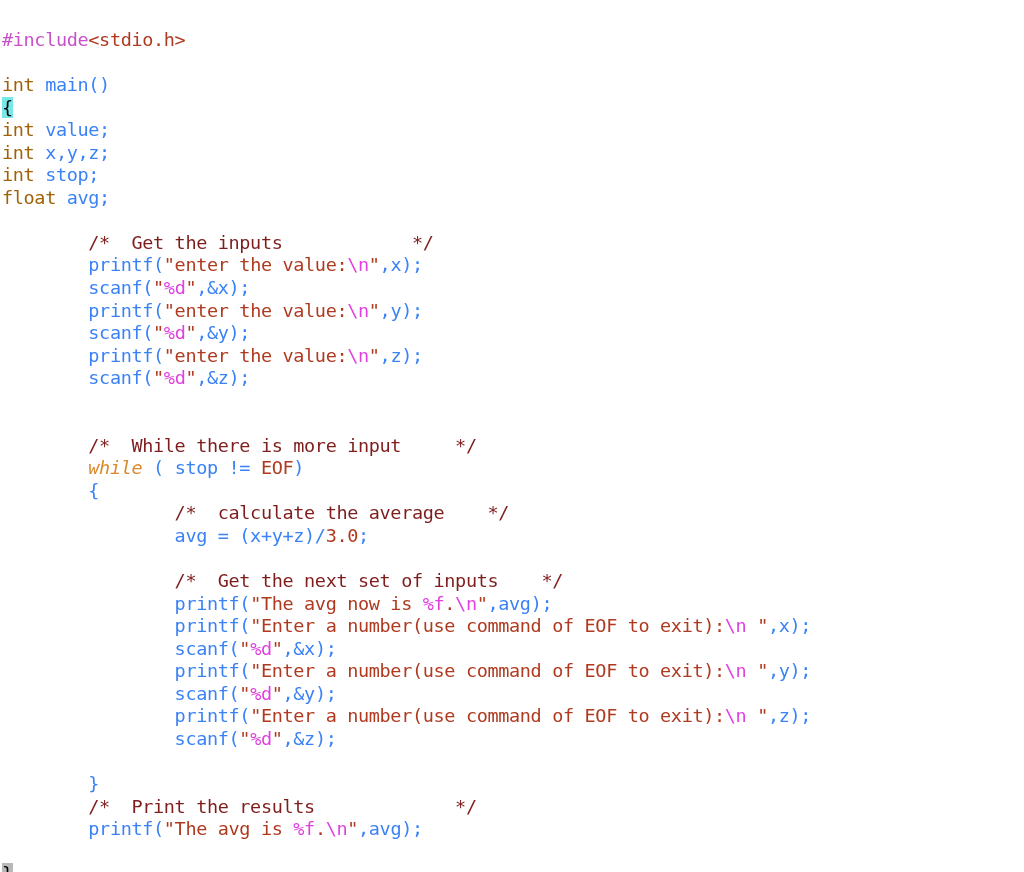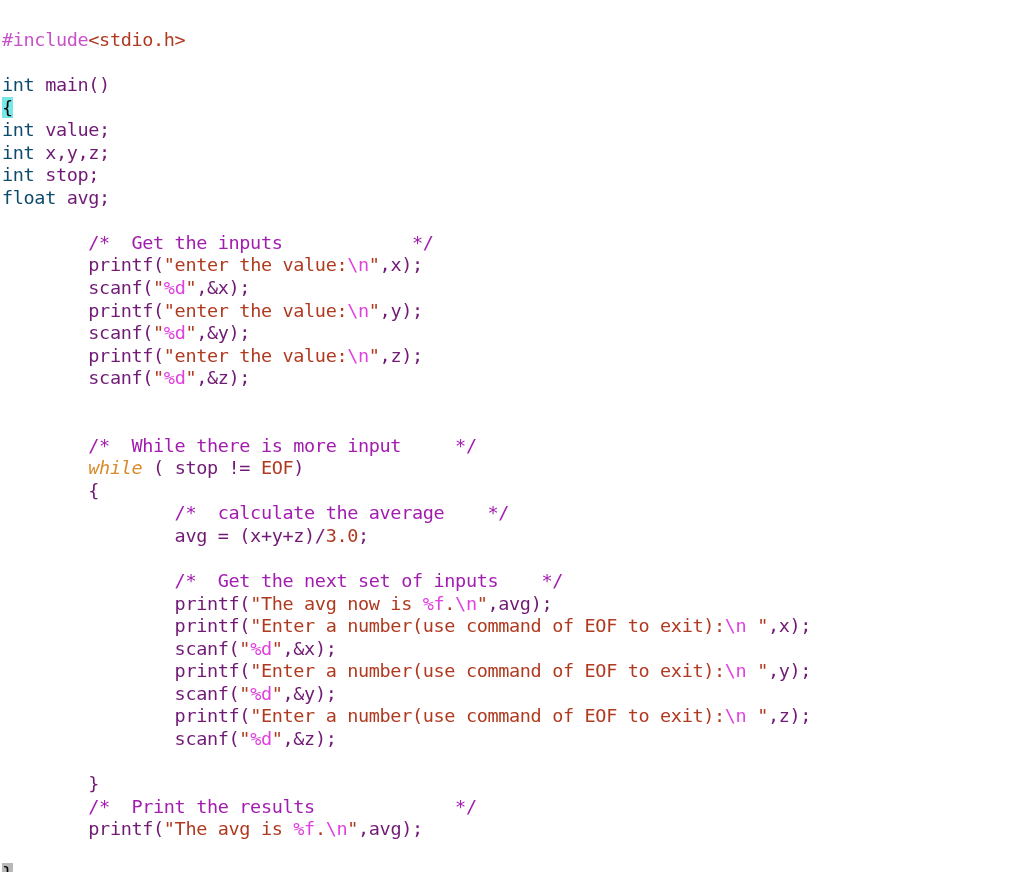--- a/index.html
+++ b/index.html
@@ -31,26 +31,26 @@
     letter-spacing: -0.35px;
     -webkit-font-smoothing: antialiased;
   }
   .line {
     height: 22.55px;
     white-space: pre;
   }
   
   .pp        { color: #c850c8; }  
   .hdr       { color: #b03a20; }  
-  .type      { color: #0c4a6e; }  
+  .type      { color: #a16207; }  
   .kw        { color: #d98a2b; font-style: italic; }  
-  .com       { color: #a21caf; text-align: right; }  
+  .com       { color: #7f1d1d; text-align: right; }  
   .str       { color: #b03a20; }  
   .fmt       { color: #e040e0; }  
-  .plain     { color: #701a75; }  
+  .plain     { color: #3b82f6; }  
   .brace-open  { background: #76e8e8; color: #000000; }
   .brace-close { background: #b8b8b8; color: #000000; }
 </style>
 </head>
 <body>
 
 <div id="editor">
   <pre class="code"><div class="line"><span class="pp">#include</span><span class="hdr">&lt;stdio.h&gt;</span></div><div class="line">​</div><div class="line"><span class="type">int</span><span class="plain"> main()</span></div><div class="line"><span class="brace-open">{</span></div><div class="line"><span class="type">int</span><span class="plain"> value;</span></div><div class="line"><span class="type">int</span><span class="plain"> x,y,z;</span></div><div class="line"><span class="type">int</span><span class="plain"> stop;</span></div><div class="line"><span class="type">float</span><span class="plain"> avg;</span></div><div class="line">​</div><div class="line"><span class="com">        /*  Get the inputs            */</span></div><div class="line"><span class="plain">        printf(</span><span class="str">"enter the value:</span><span class="fmt">\n</span><span class="str">"</span><span class="plain">,x);</span></div><div class="line"><span class="plain">        scanf(</span><span class="str">"</span><span class="fmt">%d</span><span class="str">"</span><span class="plain">,&amp;x);</span></div><div class="line"><span class="plain">        printf(</span><span class="str">"enter the value:</span><span class="fmt">\n</span><span class="str">"</span><span class="plain">,y);</span></div><div class="line"><span class="plain">        scanf(</span><span class="str">"</span><span class="fmt">%d</span><span class="str">"</span><span class="plain">,&amp;y);</span></div><div class="line"><span class="plain">        printf(</span><span class="str">"enter the value:</span><span class="fmt">\n</span><span class="str">"</span><span class="plain">,z);</span></div><div class="line"><span class="plain">        scanf(</span><span class="str">"</span><span class="fmt">%d</span><span class="str">"</span><span class="plain">,&amp;z);</span></div><div class="line">​</div><div class="line">​</div><div class="line"><span class="com">        /*  While there is more input     */</span></div><div class="line"><span class="plain">        </span><span class="kw">while</span><span class="plain"> ( stop != </span><span class="str">EOF</span><span class="plain">)</span></div><div class="line"><span class="plain">        {</span></div><div class="line"><span class="com">                /*  calculate the average    */</span></div><div class="line"><span class="plain">                avg = (x+y+z)/</span><span class="str">3.0</span><span class="plain">;</span></div><div class="line">​</div><div class="line"><span class="com">                /*  Get the next set of inputs    */</span></div><div class="line"><span class="plain">                printf(</span><span class="str">"The avg now is </span><span class="fmt">%f</span><span class="str">.</span><span class="fmt">\n</span><span class="str">"</span><span class="plain">,avg);</span></div><div class="line"><span class="plain">                printf(</span><span class="str">"Enter a number(use command of EOF to exit):</span><span class="fmt">\n</span><span class="str"> "</span><span class="plain">,x);</span></div><div class="line"><span class="plain">                scanf(</span><span class="str">"</span><span class="fmt">%d</span><span class="str">"</span><span class="plain">,&amp;x);</span></div><div class="line"><span class="plain">                printf(</span><span class="str">"Enter a number(use command of EOF to exit):</span><span class="fmt">\n</span><span class="str"> "</span><span class="plain">,y);</span></div><div class="line"><span class="plain">                scanf(</span><span class="str">"</span><span class="fmt">%d</span><span class="str">"</span><span class="plain">,&amp;y);</span></div><div class="line"><span class="plain">                printf(</span><span class="str">"Enter a number(use command of EOF to exit):</span><span class="fmt">\n</span><span class="str"> "</span><span class="plain">,z);</span></div><div class="line"><span class="plain">                scanf(</span><span class="str">"</span><span class="fmt">%d</span><span class="str">"</span><span class="plain">,&amp;z);</span></div><div class="line">​</div><div class="line"><span class="plain">        }</span></div><div class="line"><span class="com">        /*  Print the results             */</span></div><div class="line"><span class="plain">        printf(</span><span class="str">"The avg is </span><span class="fmt">%f</span><span class="str">.</span><span class="fmt">\n</span><span class="str">"</span><span class="plain">,avg);</span></div><div class="line">​</div><div class="line"><span class="brace-close">}</span></div></pre>
 </div>
 

